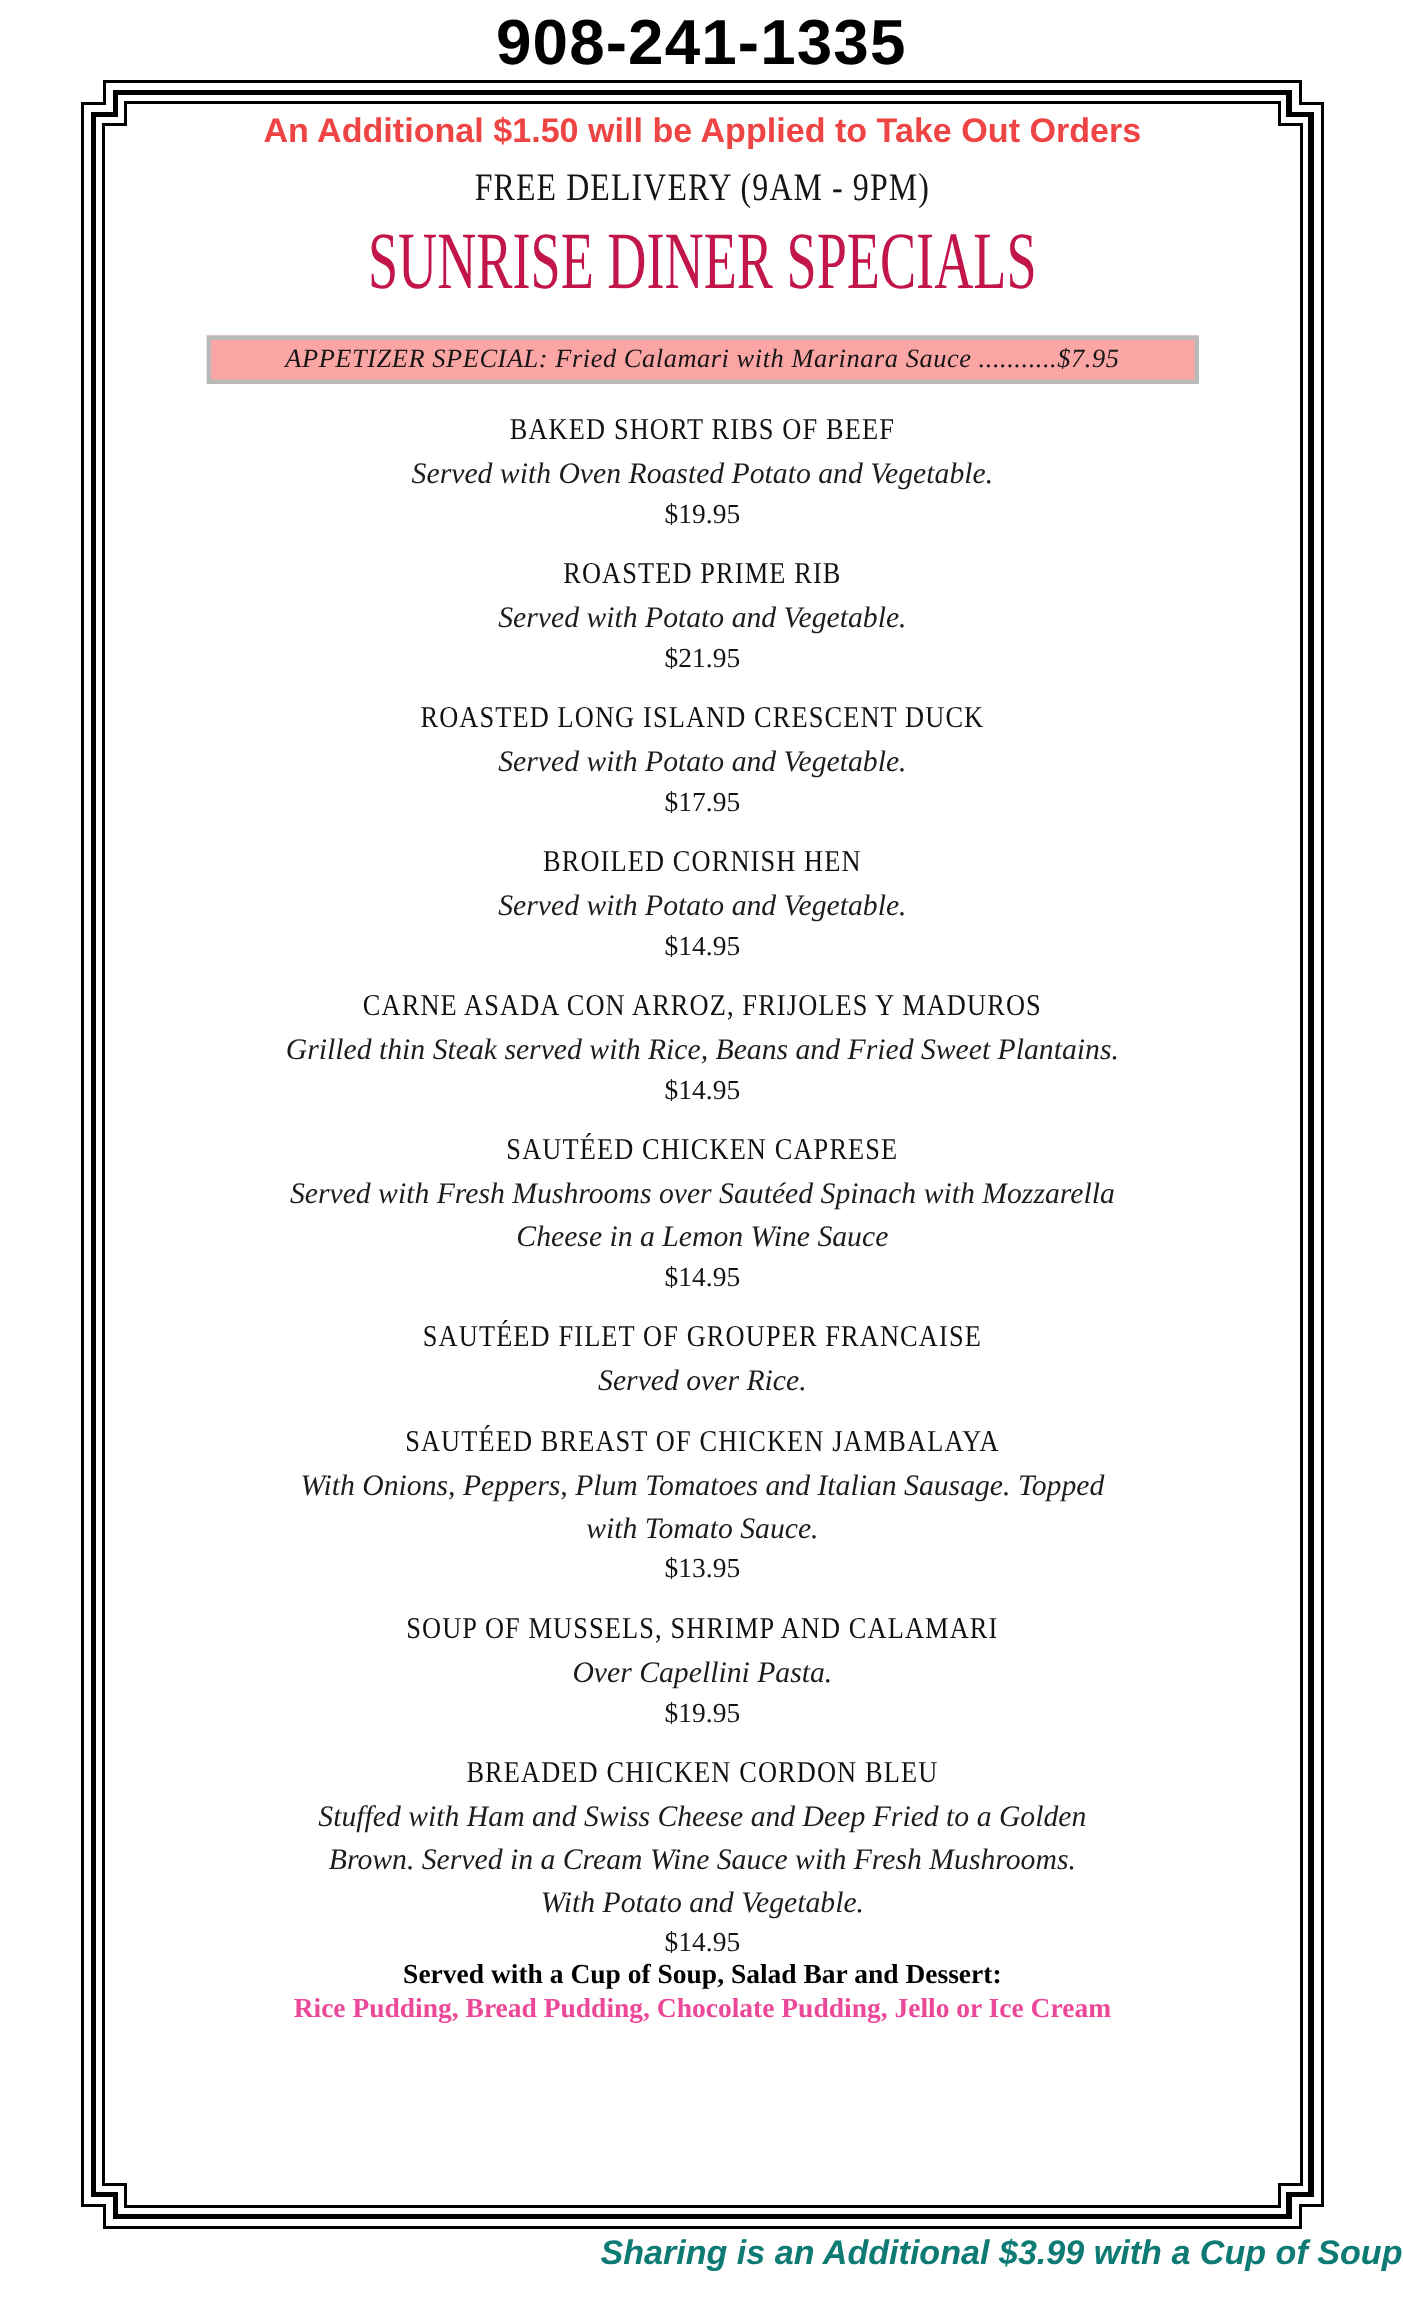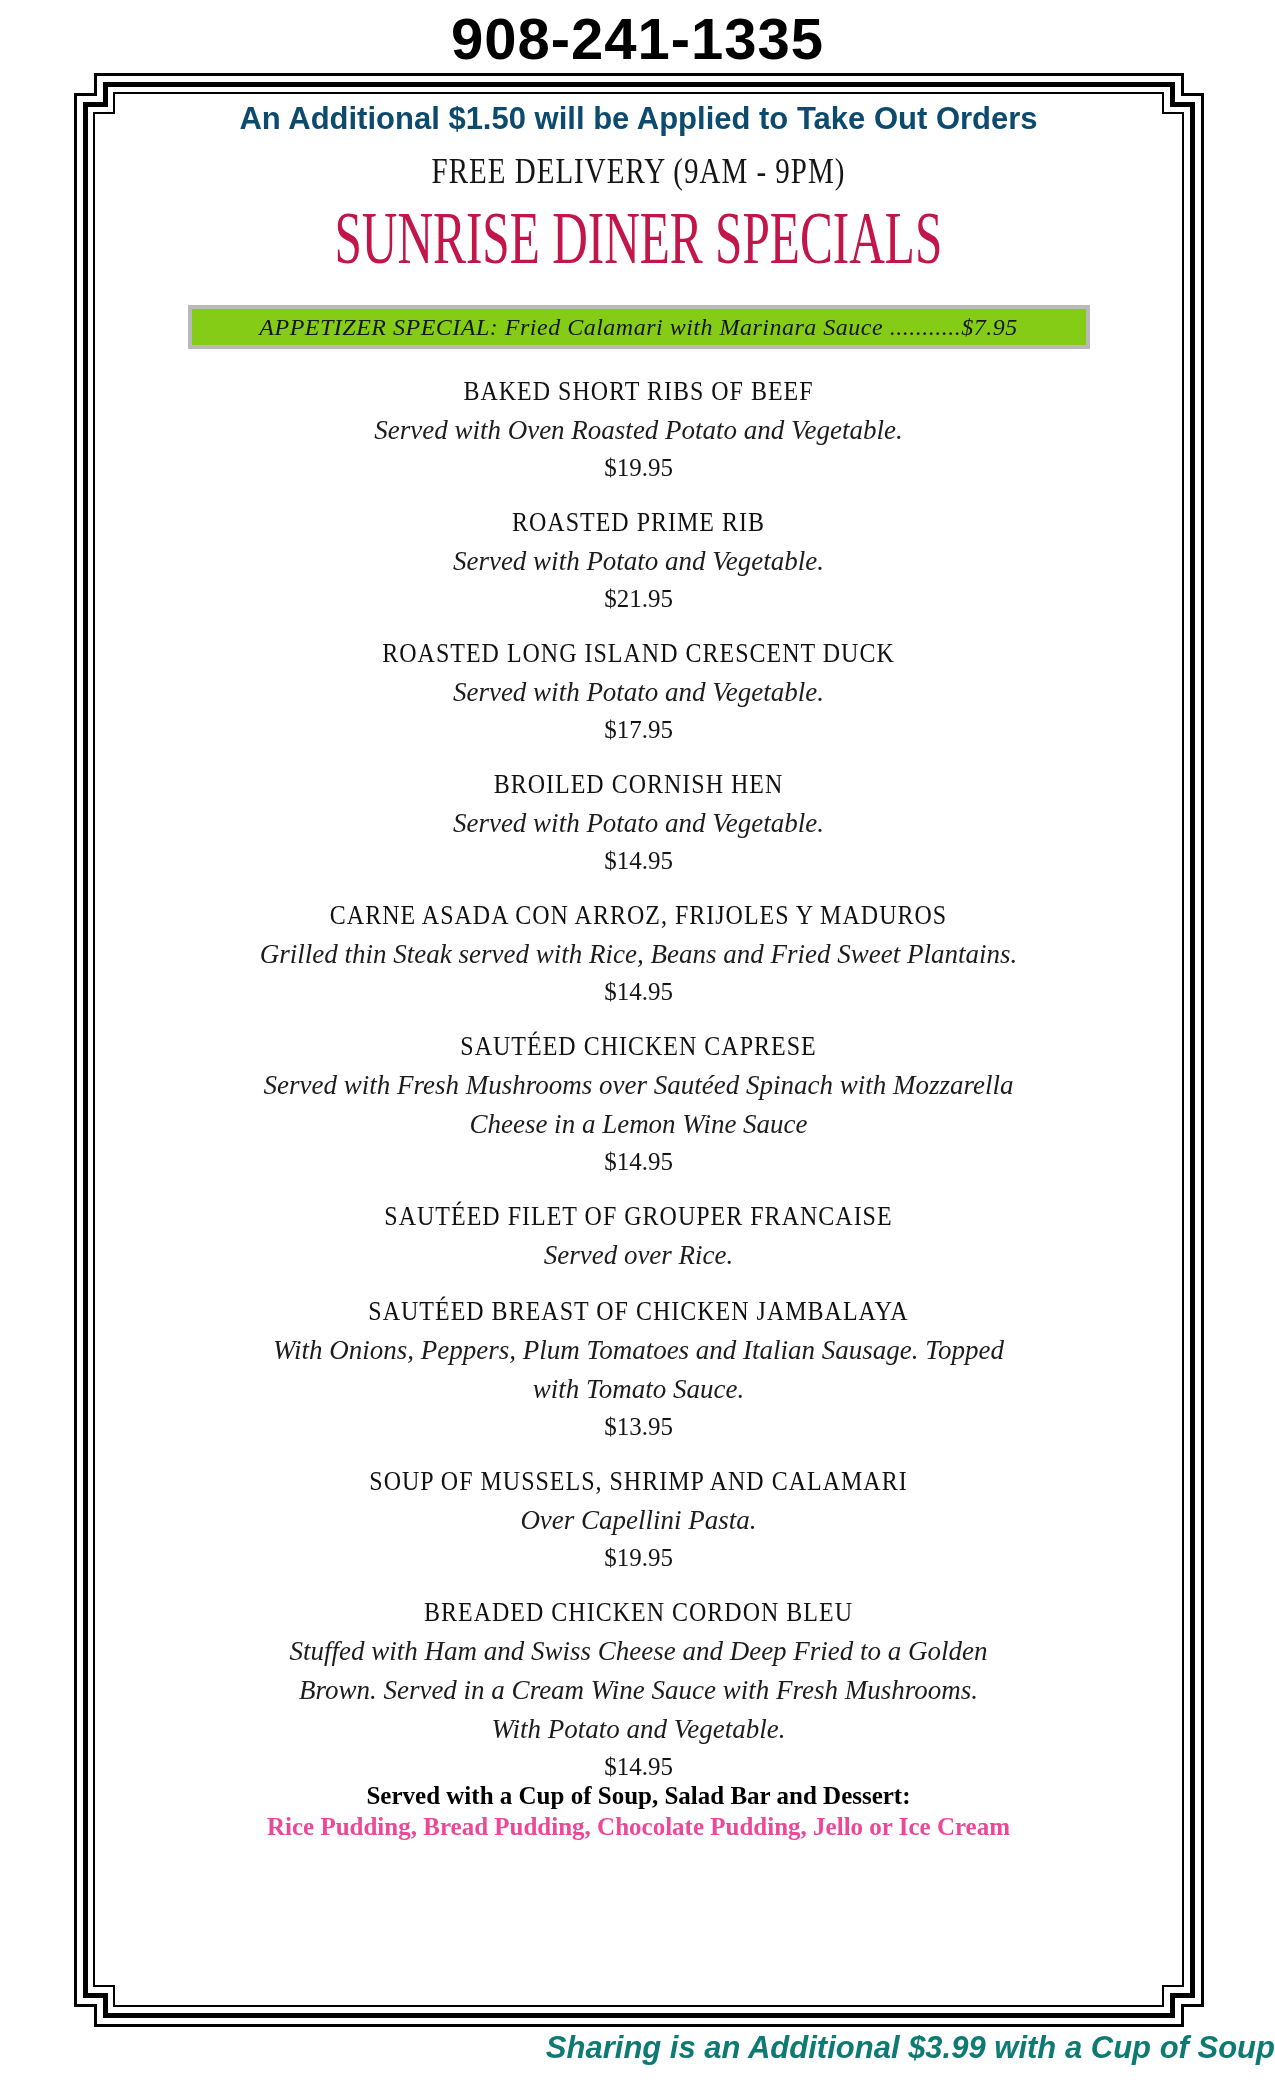--- a/index.html
+++ b/index.html
@@ -11,32 +11,32 @@
     position:absolute; top:6px; left:0; width:100%; text-align:center;
     font-family:"Liberation Sans", sans-serif; font-weight:bold;
     font-size:58px; line-height:66px; letter-spacing:1px; color:#000;
   }
   svg.frame { position:absolute; top:0; left:0; }
   .content {
     position:absolute; left:94px; top:93px; width:1089px; text-align:center;
   }
   .takeout {
     margin-top:8px; font-family:"Liberation Sans", sans-serif; font-weight:bold;
-    font-size:31px; line-height:36px; color:#0c4a6e;
+    font-size:31px; line-height:36px; color:#ef4444;
   }
   .delivery { margin-top:14px; font-size:29px; line-height:40px; letter-spacing:1px; }
   .tall { display:inline-block; transform:scaleY(1.22); transform-origin:center; }
   .title-wrap { margin-top:12px; height:70px; line-height:70px; }
   .title {
     display:inline-block; font-size:56px; color:#c2164b; white-space:nowrap;
     transform:scale(0.88,1.32); transform-origin:center; letter-spacing:0px;
   }
   .appetizer-box {
     margin:32px auto 0 auto; width:894px; height:36px; line-height:36px;
-    border:4px solid #b9b9b9; background:#84cc16;text-align:center;
+    border:4px solid #b9b9b9; background:#fca5a5;text-align:center;
   }
   .appetizer-text { font-style:italic; font-size:24px; letter-spacing:0.5px; }
   .items { margin-top:22px; }
   .menu-item { margin-bottom:16px; }
   .menu-item:last-child { margin-bottom:0; }
   .item-name { font-size:24px; line-height:40px; letter-spacing:1px; color:#111; }
   .item-name .tall { transform:scaleY(1.15); }
   .item-desc {
     font-style:italic; font-size:27px; line-height:39px;
     white-space:pre-line; color:#1c1c1c;

